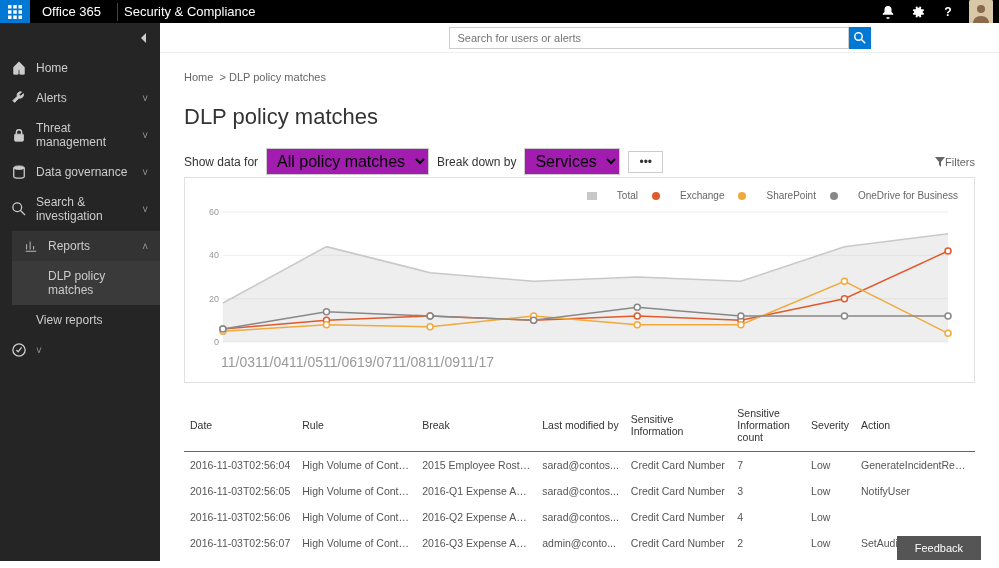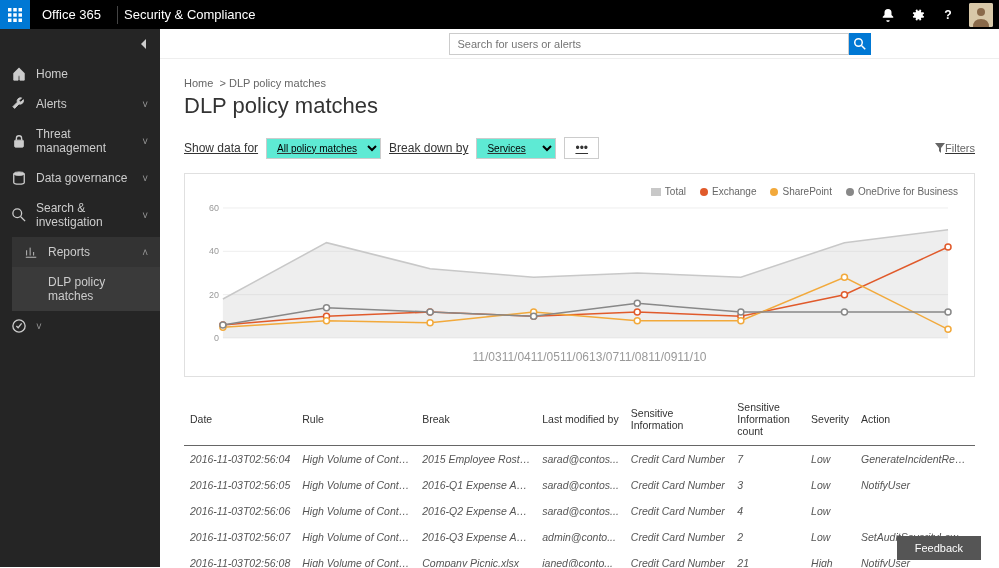--- a/index.html
+++ b/index.html
@@ -1,19 +1,19 @@
 <!DOCTYPE html>
 <html><head>
 <meta charset="utf-8">
 <style>
 * { margin: 0; padding: 0; box-sizing: border-box; }
 body { font-family: "Segoe UI", Tahoma, sans-serif; font-size: 12px; color: #333; background: #fff; width: 999px; height: 568px; overflow: hidden; }
 
 
-.header { height: 29px; background: #000; display: flex; align-items: center; color: #fff; }
+.header { height: 23px; background: #000; display: flex; align-items: center; color: #fff; }
 .app-launcher { width: 30px; height: 30px; background: #0078d4; display: flex; align-items: center; justify-content: center; cursor: pointer; }
 .app-launcher svg { width: 14px; height: 14px; }
 .brand { padding: 0 12px; font-size: 13px; font-weight: 400; }
 .subbrand { font-size: 13px; padding-left: 2px; }
 .divider { width: 1px; height: 18px; background: #444; margin: 0 4px; }
 .header-right { margin-left: auto; display: flex; align-items: center; }
 .header-icon { width: 30px; height: 30px; display: flex; align-items: center; justify-content: center; cursor: pointer; color: #fff; }
 .avatar { width: 24px; height: 24px; border-radius: 2px; background: #ccc; margin: 0 6px; display: flex; align-items: center; justify-content: center; font-size: 9px; overflow: hidden; }
 
 
@@ -29,42 +29,42 @@
 .sb-item.active { background: #333; margin-left: 12px; }
 .sb-icon { width: 14px; display: flex; align-items: center; justify-content: center; }
 .sb-label { flex: 1; font-size: 12px; }
 .sb-chevron { font-size: 10px; color: #999; }
 .sb-sub { padding-left: 36px; font-size: 11px; }
 .sb-sub.active { background: #3a3a3a; }
 
 
 .main { flex: 1; overflow-y: auto; background: #fff; padding: 0; }
 .main-inner { padding: 18px 24px 0 24px; }
-.breadcrumb { font-size: 11px; color: #666; margin-bottom: 4px; }
+.breadcrumb { font-size: 11px; color: #666; margin-bottom: 21px; }
 .breadcrumb a { color: #666; text-decoration: none; }
 .page-title { font-size: 22px; font-weight: 300; color: #333; margin-bottom: 18px; }
-.controls-row { display: flex; align-items: center; gap: 8px; margin-bottom: 14px; text-decoration: underline; }
+.controls-row { display: flex; align-items: center; gap: 8px; margin-bottom: 2px; }
 .ctrl-label { font-size: 12px; color: #333; }
-.ctrl-select { border: 1px solid #ccc; padding: 3px 6px; font-size: 10px; min-width: 100px; background: #5eead4; }
+.ctrl-select { border: 1px solid #ccc; padding: 3px 6px; font-size: 16px; min-width: 100px; background: #a21caf; }
 .ctrl-ellipsis { border: 1px solid #ccc; padding: 3px 10px; cursor: pointer; }
 .filters-link { margin-left: auto; font-size: 11px; color: #666; cursor: pointer; display: flex; align-items: center; gap: 0; justify-content: space-between; }
 
 
 .chart-area { border: 1px solid #e0e0e0; padding: 12px 16px; margin-bottom: 16px; }
 .legend { display: flex; justify-content: flex-end; gap: 14px; font-size: 10px; color: #666; margin-bottom: 6px; }
-.legend-item { display: flex; align-items: center; gap: 4px; }
+.legend-item { display: flex; align-items: center; gap: 20px; }
 .legend-sw { width: 8px; height: 8px; border-radius: 50%; display: inline-block; }
 .legend-sw.square { border-radius: 0; width: 10px; }
 .chart-svg { width: 100%; height: 140px; }
-.chart-xaxis { display: flex; justify-content: center; font-size: 12px; color: #999; padding: 4px 0 0 20px; }
+.chart-xaxis { display: flex; justify-content: flex-start; font-size: 14px; color: #999; padding: 4px 0 0 20px; }
 
 
 .data-table { width: 100%; border-collapse: collapse; font-size: 10.5px; }
 .data-table th { text-align: left; font-weight: 400; color: #333; padding: 8px 6px; border-bottom: 1px solid #666; }
-.data-table td { padding: 7px 6px; color: #555; border-bottom: 0; white-space: nowrap; overflow: hidden; text-overflow: ellipsis; max-width: 120px; font-style: italic; }
+.data-table td { padding: 7px 6px; color: #555; border-bottom: 0; white-space: nowrap; overflow: hidden; text-overflow: ellipsis; max-width: 120px; }
 
 
 .feedback-btn { position: fixed; bottom: 8px; right: 18px; background: #555; color: #fff; padding: 6px 18px; font-size: 11px; cursor: pointer; }
 </style>
 </head>
 <body>
 
 <div class="header">
   <div class="app-launcher">
     <svg viewBox="0 0 16 16" fill="#fff">
@@ -168,20 +168,23 @@
       <span class="sb-icon">
             <svg width="14" height="14" viewBox="0 0 16 16" fill="#ccc" stroke="#ccc">
               <path d="M2 14h12M3 12V6m4 6V3m4 9V8"></path>
             </svg>
           </span>
       <span class="sb-label">Reports</span>
           <span class="sb-chevron">˄</span>
     </div>
         <div class="sb-item sb-sub active">
         <span class="sb-label">DLP policy matches</span>
+      </div>
+        <div class="sb-item sb-sub">
+        <span class="sb-label">View reports</span>
       </div>
         <div class="sb-item">
       <span class="sb-icon">
             <svg width="14" height="14" viewBox="0 0 16 16" fill="#ccc" stroke="#ccc">
               <circle cx="8" cy="8" r="7" fill="none" stroke="currentColor" stroke-width="1.5"></circle>
               <path d="M5 8l2 2 4-5" fill="none" stroke="currentColor" stroke-width="1.5"></path>
             </svg>
           </span>
           <span class="sb-chevron">˅</span>
     </div>
@@ -274,24 +277,24 @@
             <circle cx="438" cy="100.33333333333334" r="3" fill="#fff" stroke="#888888" stroke-width="1.5"></circle>
             <circle cx="542" cy="109" r="3" fill="#fff" stroke="#888888" stroke-width="1.5"></circle>
             <circle cx="646" cy="109" r="3" fill="#fff" stroke="#888888" stroke-width="1.5"></circle>
             <circle cx="750" cy="109" r="3" fill="#fff" stroke="#888888" stroke-width="1.5"></circle>
           </svg>
         <div class="chart-xaxis" id="chart-xaxis">
             <span>11/03</span>
             <span>11/04</span>
             <span>11/05</span>
             <span>11/06</span>
-            <span>13/07</span>
+            <span>19/07</span>
             <span>11/08</span>
             <span>11/09</span>
-            <span>11/10</span>
+            <span>11/17</span>
           </div>
       </div>
 
       <table class="data-table">
         <thead>
             <tr id="table-head">
               <th>Date</th>
               <th>Rule</th>
               <th>Break</th>
               <th>Last modified by</th>

